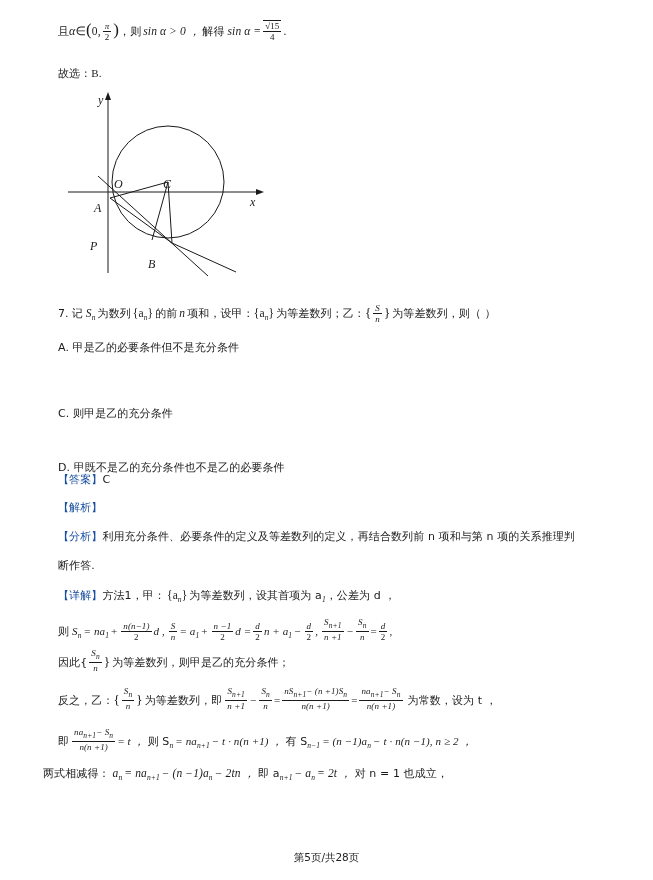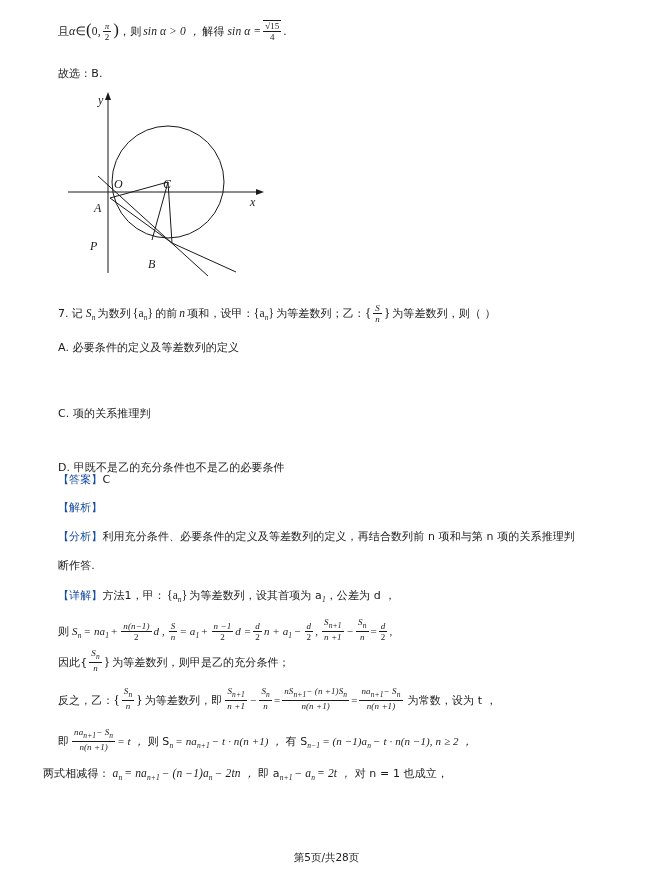--- a/index.html
+++ b/index.html
@@ -46,21 +46,21 @@
 </style>
 </head>
 <body>
 
 <div class="page">
 
   <div class="line" style="left:58px;top:20px;">
     <span class="cn">且</span><span class="math" style="font-size:12px;">α</span><span class="mathn" style="font-size:12px;">∈</span><span class="big" style="font-family:'Liberation Serif',serif;">(</span><span class="mathn">0</span><span>,</span><span class="frac"><span class="num math">π</span><span class="den mathn">2</span></span><span class="big" style="font-family:'Liberation Serif',serif;">)</span><span class="cn">，则</span><span class="math" style="margin-left:2px;">sin α &gt; 0 ，</span><span class="cn" style="margin-left:2px;">解得</span><span class="math" style="margin-left:3px;">sin α =</span><span class="frac"><span class="num mathn" style="border-top:1px solid #1a1a1a;padding-top:0px;">√<span>15</span></span><span class="den mathn">4</span></span><span class="mathn">.</span>
   </div>
 
-  <div class="line cn" style="left:58px;top:66px;">故选：B.</div>
+  <div class="line cn" style="left:58px;top:66px;font-family:Liberation Serif, serif;">故选：B.</div>
 
   <div class="figure" style="left:60px;top:88px;width:240px;height:200px;">
     <svg width="240" height="200" viewBox="0 0 240 200">
 
       <line x1="48" y1="8" x2="48" y2="185" stroke="#1a1a1a" stroke-width="1"></line>
       <polygon points="48,4 45,12 51,12" fill="#1a1a1a"></polygon>
 
       <line x1="8" y1="104" x2="200" y2="104" stroke="#1a1a1a" stroke-width="1"></line>
       <polygon points="204,104 196,101 196,107" fill="#1a1a1a"></polygon>
 
@@ -85,22 +85,22 @@
       <text x="34" y="124" font-family="Liberation Serif, serif" font-style="italic" font-size="12" fill="#1a1a1a">A</text>
       <text x="30" y="162" font-family="Liberation Serif, serif" font-style="italic" font-size="12" fill="#1a1a1a">P</text>
       <text x="88" y="180" font-family="Liberation Serif, serif" font-style="italic" font-size="12" fill="#1a1a1a">B</text>
     </svg>
   </div>
 
   <div class="line" style="left:58px;top:303px;">
     <span class="cn">7.</span><span class="cn" style="margin-left:3px;">记</span><span class="math" style="margin-left:3px;">S</span><span class="sub math">n</span><span class="cn" style="margin-left:2px;">为数列</span><span class="mathn" style="margin-left:2px;">{a</span><span class="sub math">n</span><span class="mathn">}</span><span class="cn" style="margin-left:2px;">的前</span><span class="math" style="margin:0 2px;">n</span><span class="cn">项和，设甲：</span><span class="mathn">{a</span><span class="sub math">n</span><span class="mathn">}</span><span class="cn" style="margin-left:2px;">为等差数列；乙：</span><span class="setbr">{</span><span class="frac"><span class="num math">S</span><span class="den math">n</span></span><span class="setbr">}</span><span class="cn" style="margin-left:2px;">为等差数列，则（      ）</span>
   </div>
 
-  <div class="line cn" style="left:58px;top:340px;">A. 必要条件的定义及等差数列的定义</div>
-  <div class="line cn" style="left:58px;top:406px;">C. 项的关系推理判</div>
+  <div class="line cn" style="left:58px;top:340px;">A. 甲是乙的必要条件但不是充分条件</div>
+  <div class="line cn" style="left:58px;top:406px;">C. 则甲是乙的充分条件</div>
   <div class="line cn" style="left:58px;top:439px;margin-top:21px;">D. 甲既不是乙的充分条件也不是乙的必要条件</div>
 
   <div class="line" style="left:58px;top:472px;">
     <span class="cn blue">【答案】</span><span class="cn">C</span>
   </div>
 
   <div class="line cn blue" style="left:58px;top:500px;">【解析】</div>
 
   <div class="line" style="left:58px;top:529px;text-align:center;">
     <span class="cn blue">【分析】</span><span class="cn">利用充分条件、必要条件的定义及等差数列的定义，再结合数列前 n 项和与第 n 项的关系推理判</span>

